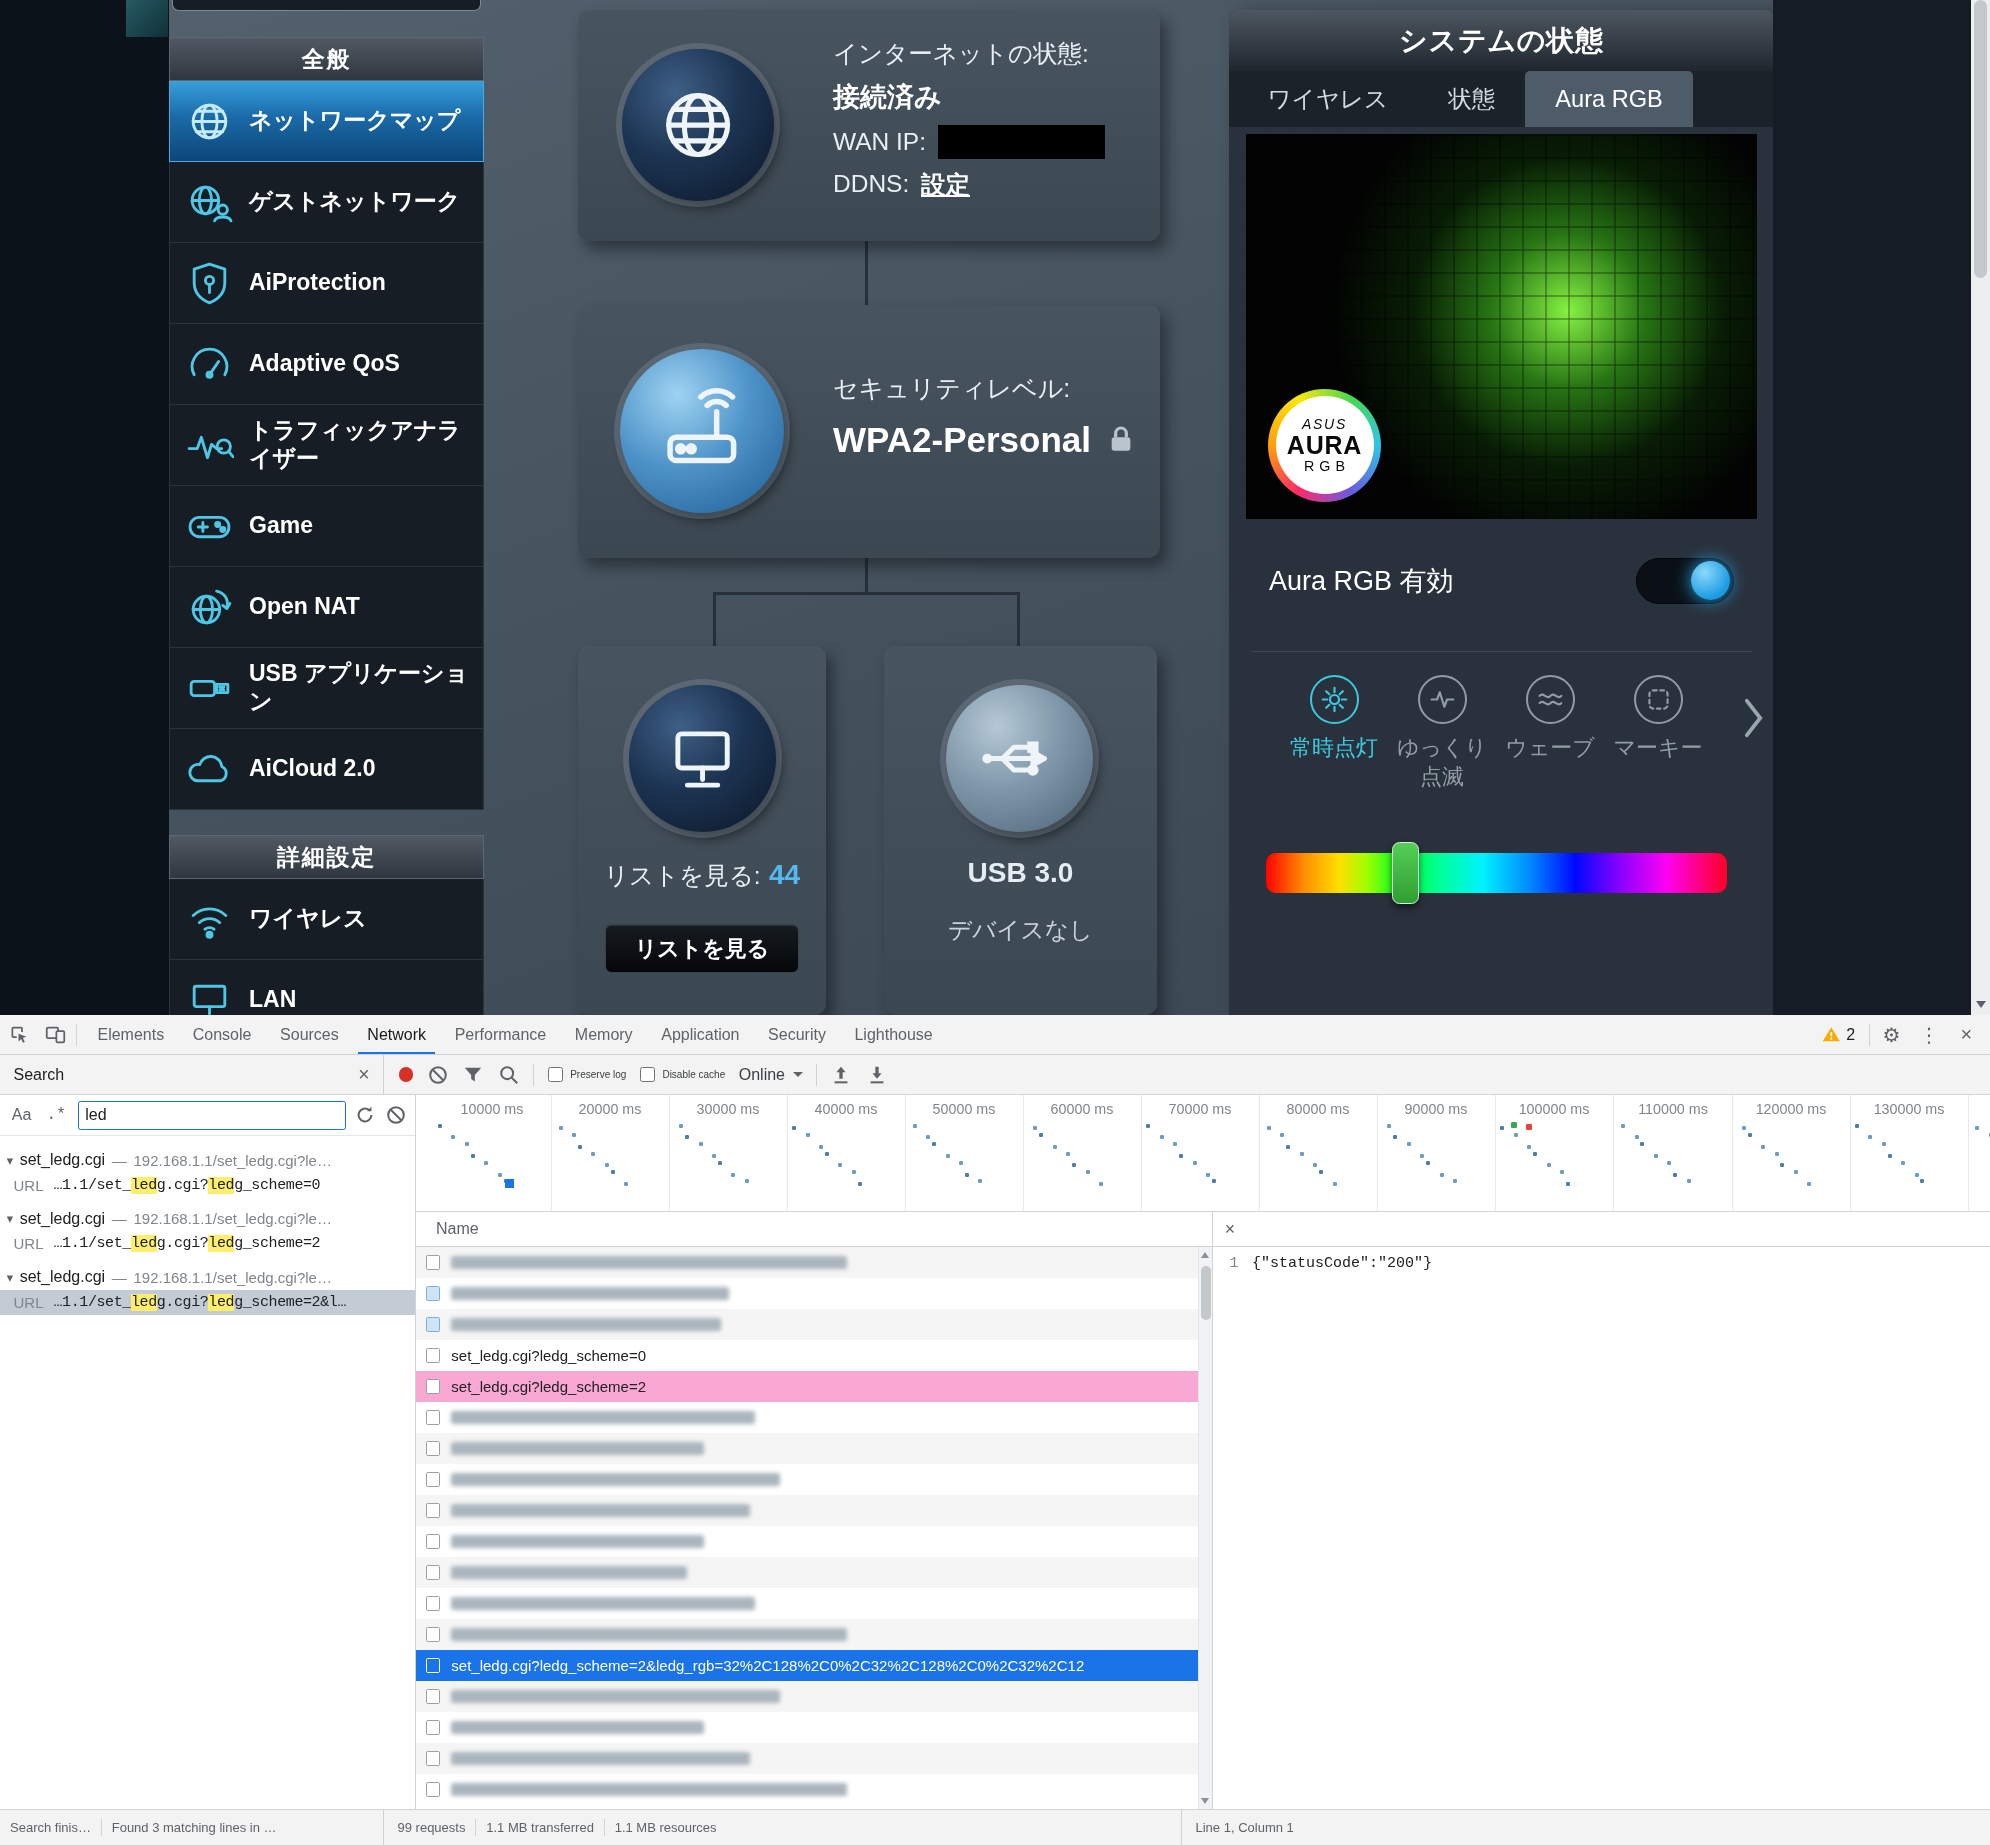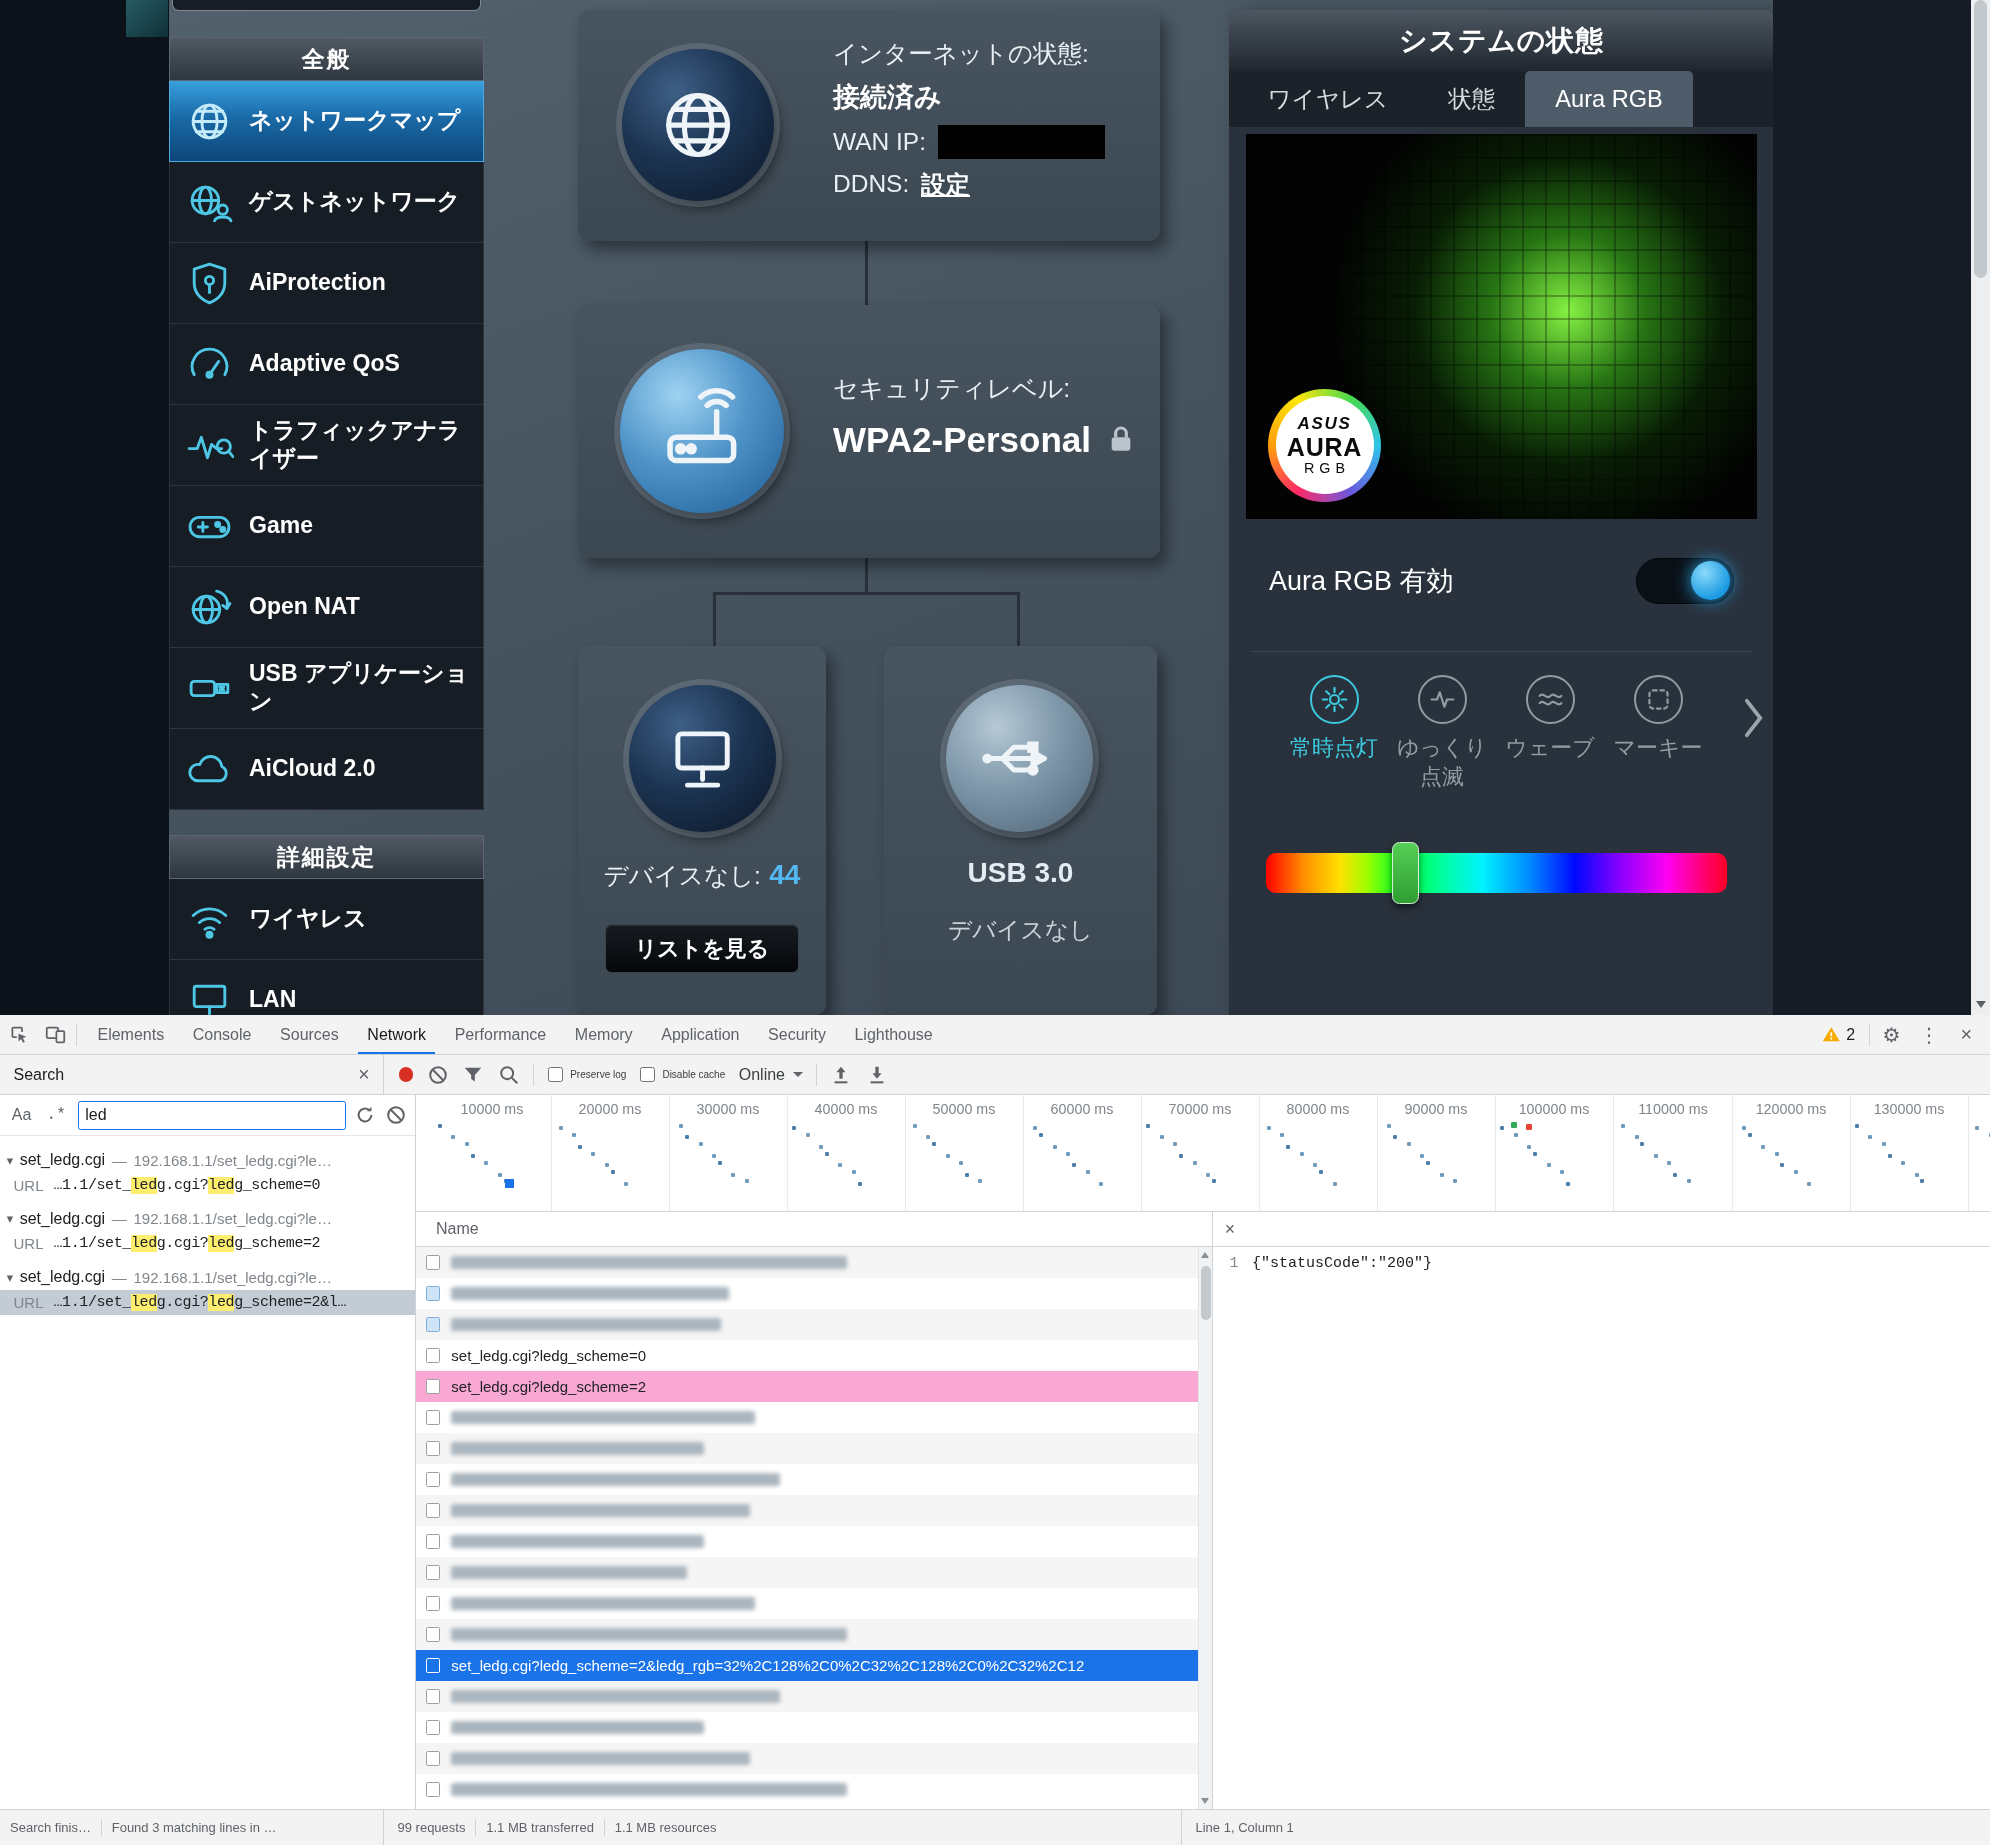--- a/index.html
+++ b/index.html
@@ -61,21 +61,21 @@
 #status-panel{position:absolute;left:1229px;top:10px;width:545px;height:1005px;background:#29313c;border-radius:8.4px 8.4px 0 0;box-shadow:10px 3.4px 20px rgba(0,0,0,.4)}
 .sp-header{height:61px;border-radius:8.4px 8.4px 0 0;background:linear-gradient(180deg,#4d5761,#1f262e);color:#fff;font-size:28px;font-weight:700;display:flex;align-items:center;justify-content:center;letter-spacing:0.8px}
 .sp-tabs{height:56px;background:#1b222a;display:flex;align-items:stretch;padding-left:8.4px}
 .sp-tab{padding:0 30px;display:flex;align-items:center;font-size:23.6px;color:#d3dae0;cursor:pointer}
 .sp-tab.active{background:#4e5c6a;color:#fff;border-radius:5px 5px 0 0}
 .aura-display{position:relative;margin:6.7px auto 0;width:511px;height:385px;background:#020302;overflow:hidden}
 .aura-glow{position:absolute;inset:0;background:radial-gradient(circle at 63% 46%,rgba(140,255,70,.95) 0%,rgba(70,210,35,.55) 20%,rgba(25,100,12,.28) 40%,rgba(0,0,0,0) 62%)}
 .aura-grid{position:absolute;inset:0;background-image:linear-gradient(rgba(0,0,0,.5) 2.5px,transparent 2.5px),linear-gradient(90deg,rgba(0,0,0,.5) 2.5px,transparent 2.5px);background-size:23px 23px;opacity:.55}
 .aura-logo{position:absolute;left:22px;bottom:17px;width:113px;height:113px;border-radius:50%;background:conic-gradient(from 210deg,#ff2a68,#ff9f0a,#ffe60a,#45d94f,#2fc4e8,#6a5ae0,#ff2a68);display:flex;align-items:center;justify-content:center}
 .aura-logo-inner{width:98px;height:98px;border-radius:50%;background:#fff;display:flex;flex-direction:column;align-items:center;justify-content:center;color:#0b0b0b}
-.aura-brand{font-size:17px;font-weight:700;font-style:italic;letter-spacing:1.7px}
+.aura-brand{font-size:14px;font-weight:400;font-style:italic;letter-spacing:1.7px}
 .aura-line1{font-size:25px;font-weight:700;letter-spacing:0.8px;line-height:1.05}
 .aura-line2{font-size:14.3px;letter-spacing:5px;margin-left:5px}
 .toggle-row{margin-top:39px;padding:0 40px;display:flex;align-items:center;justify-content:space-between}
 .toggle-label{color:#fff;font-size:27px}
 .toggle{position:relative;width:98px;height:46px;border-radius:23px;background:#0b1016;border:0.8px solid #02060a;cursor:pointer}
 .toggle-knob{position:absolute;right:3.4px;top:2.5px;width:39px;height:39px;border-radius:50%;background:radial-gradient(circle at 35% 30%,#8ad9fa,#1b9be2 70%);box-shadow:0 0 18.6px rgba(45,175,245,.95)}
 .sp-divider{margin:47px 22px 0;border-top:0.8px solid #3c4651}
 .effects-wrap{position:relative;margin-top:23.6px;padding:0 51px}
 .effects{display:flex}
 .effect{width:108px;display:flex;flex-direction:column;align-items:center;gap:10px;color:#929ca5;cursor:pointer}
@@ -362,21 +362,21 @@
       </div>
 
       <div class="card" id="card-clients">
         <div class="orb orb-navy" id="clients-orb">
           <svg viewBox="0 0 48 48">
               <rect x="11" y="11" width="26" height="18" rx="2"></rect>
               <path d="M24 29v6M16 38h16"></path>
             </svg>
         </div>
         <div class="clients-label">
-          <span>デバイスなし:</span><span class="clients-count">44</span>
+          <span>リストを見る:</span><span class="clients-count">44</span>
         </div>
         <div class="list-btn">リストを見る</div>
       </div>
 
       <div class="card" id="card-usb">
         <div class="orb orb-steel" id="usb-orb">
           <svg viewBox="0 0 48 48">
               <path d="M7 24h30"></path>
               <path d="M37 24l-6-3.5v7z" fill="#eef4f8"></path>
               <path d="M15 24l6-6h7"></path>

